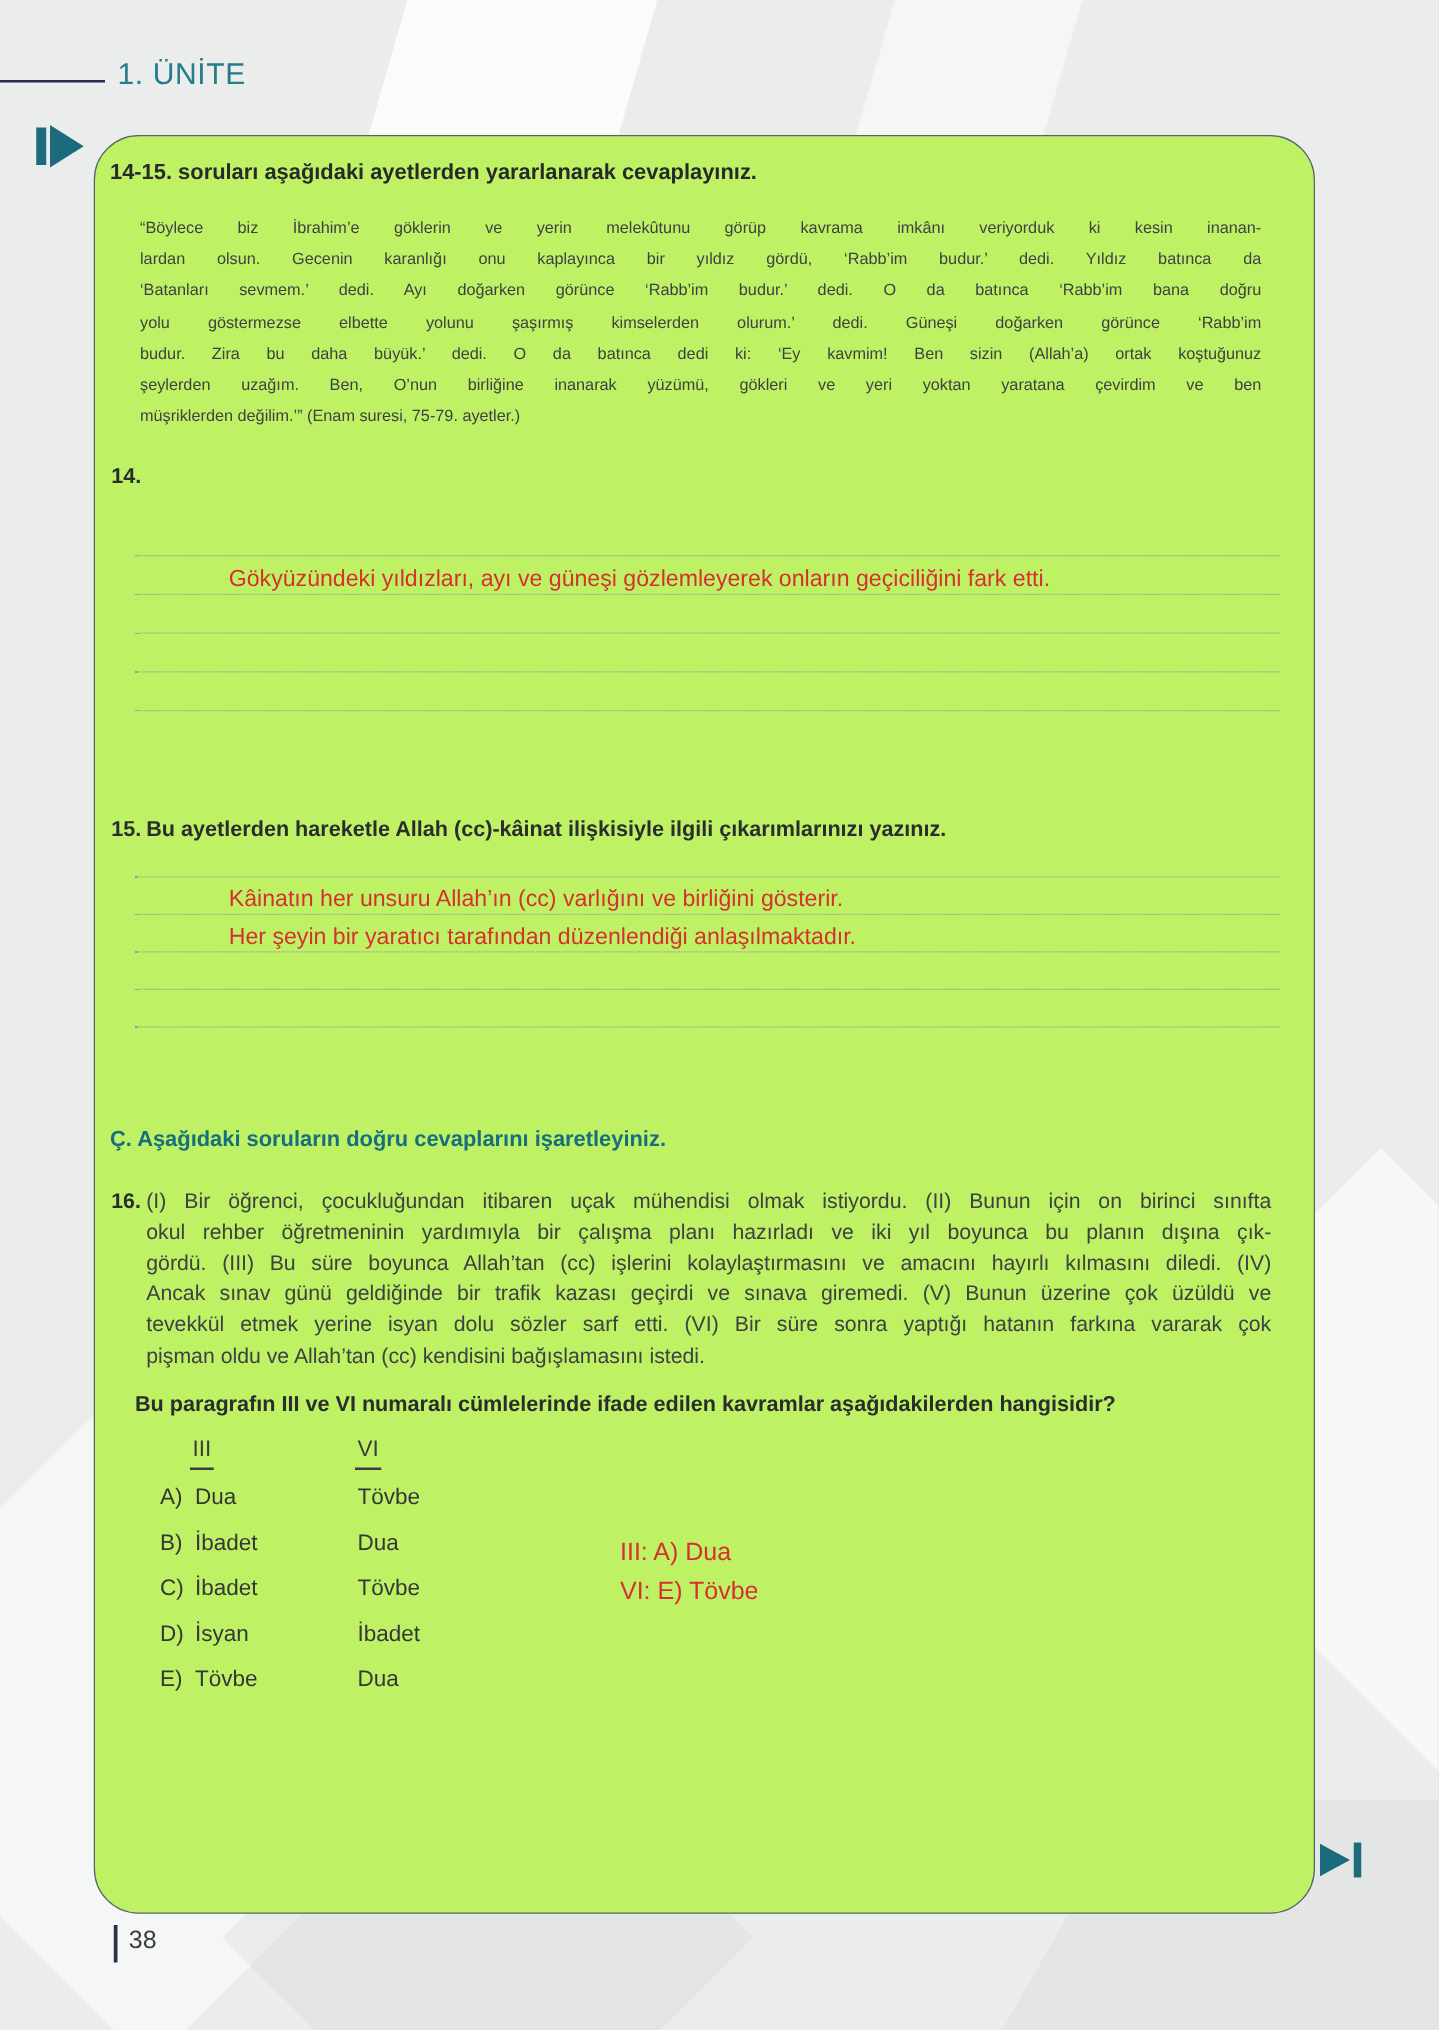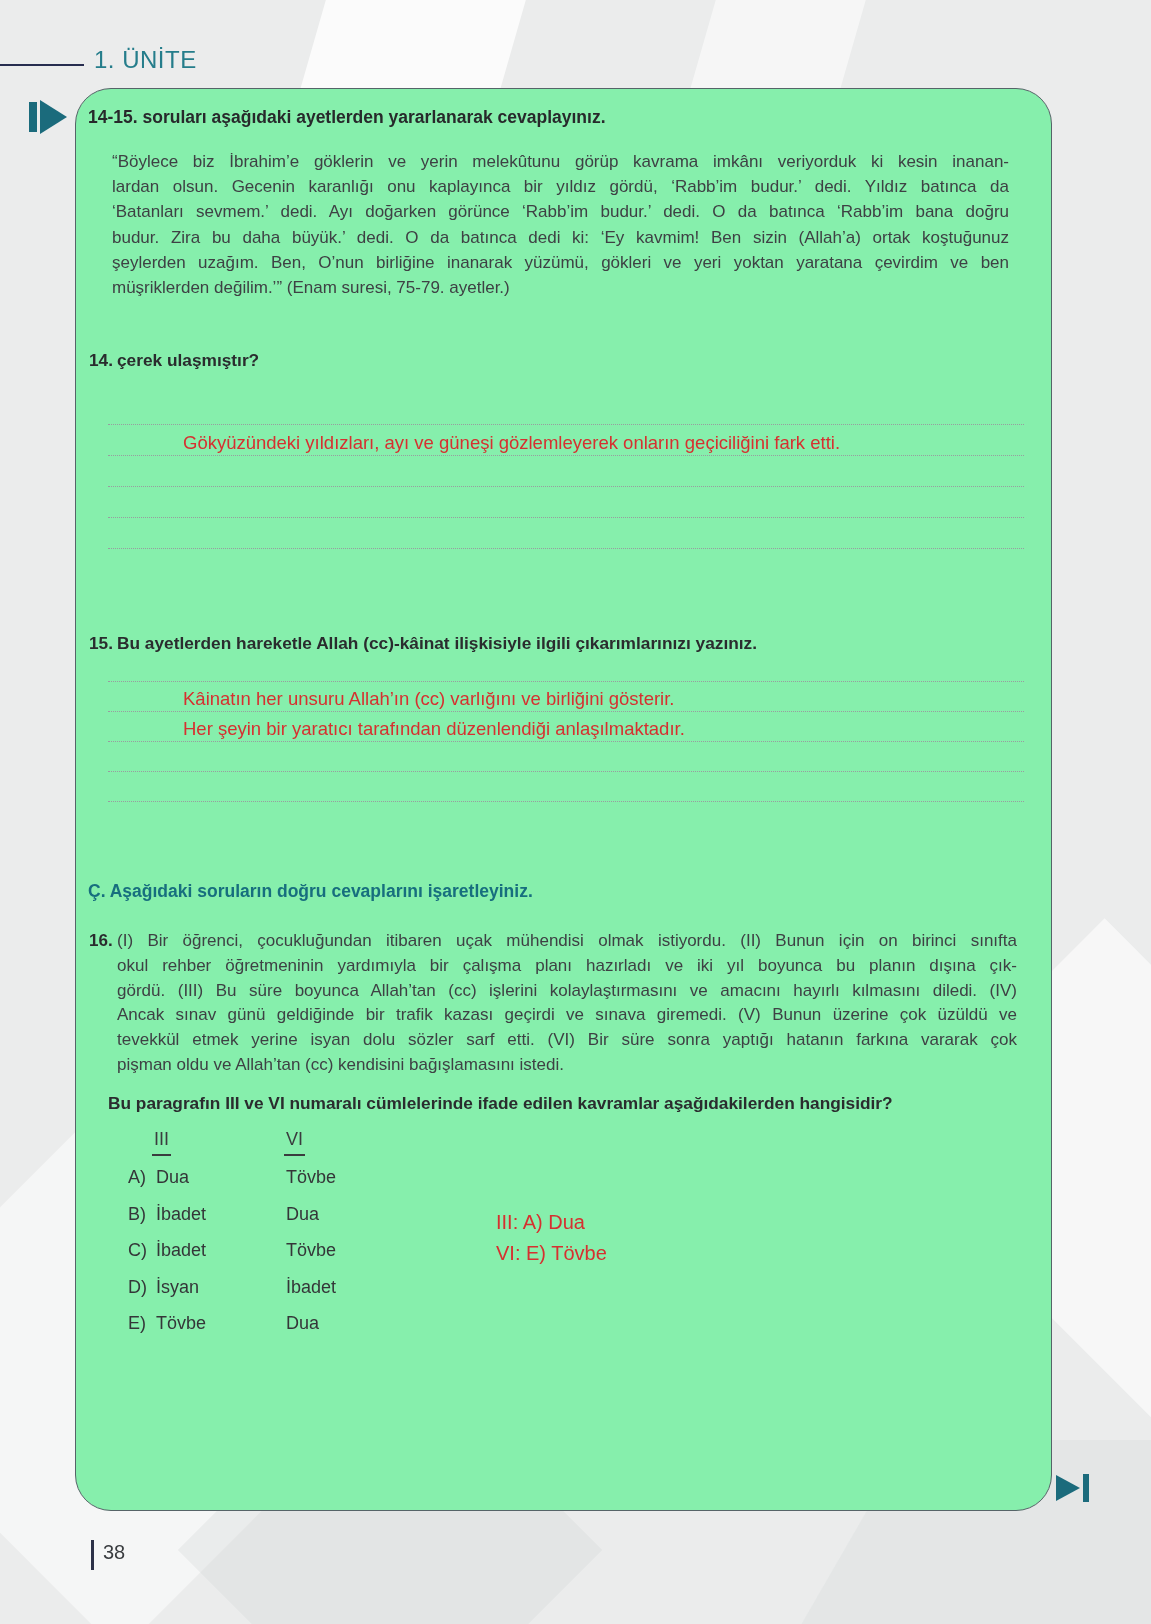--- a/index.html
+++ b/index.html
@@ -15,32 +15,32 @@
   .d2{left:700px;top:-30px;width:150px;height:170px;transform:skewX(-16deg);background:rgba(255,255,255,.55);}
   .d3{left:-80px;top:1170px;width:400px;height:400px;transform:rotate(45deg);background:rgba(255,255,255,.5);}
   .d4{left:240px;top:1400px;width:300px;height:300px;transform:rotate(45deg);background:rgba(208,211,212,.30);}
   .d5{left:930px;top:1020px;width:420px;height:320px;transform:rotate(45deg);background:rgba(255,255,255,.6);}
   .d6{left:850px;top:1440px;width:400px;height:200px;transform:skewX(-30deg);background:rgba(222,225,225,.55);}
 
   .unit-line{position:absolute;left:0;top:64px;width:84px;height:2px;background:#272d4f;z-index:3;}
   .unit-title{position:absolute;left:94px;top:46px;font-size:24px;letter-spacing:.5px;color:#257d8b;z-index:3;}
 
   .card{
-    position:absolute;left:75px;top:88px;width:975px;height:1421px;
-    background:#86efac;border:1.5px solid #566468;border-radius:36px;z-index:2;
+    position:absolute;left:75px;top:108px;width:975px;height:1421px;
+    background:#bef264;border:1.5px solid #566468;border-radius:36px;z-index:2;
   }
   .card > div{position:absolute;}
 
   .instruction{left:12px;top:18px;font-weight:bold;font-size:17.5px;color:#27292b;}
 
   .tline{white-space:normal;}
   .just .tline{text-align:justify;text-align-last:justify;}
   .just .tline:last-child{text-align-last:left;}
 
-  .quote{left:36px;top:60px;width:897px;font-size:17px;line-height:25.2px;color:#3e4144;}
+  .quote{left:36px;top:60px;width:897px;font-size:13px;line-height:25.2px;color:#3e4144;}
 
   .q-row{display:flex;}
   .q-num{flex:0 0 28px;font-weight:bold;color:#2a2c2e;}
   .q-bold{font-weight:bold;color:#2a2c2e;}
 
   .q14{left:13px;top:256px;width:925px;font-size:17.3px;line-height:30px;}
   .q14 .q-text{flex:1;}
 
   .lines{z-index:2;}
   .lines14{left:32px;top:305px;width:916px;text-decoration:underline;}
@@ -108,29 +108,29 @@
   </div>
 
   <div class="card">
 
     <div class="instruction">14-15. soruları aşağıdaki ayetlerden yararlanarak cevaplayınız.</div>
 
     <div class="quote just">
         <div class="tline">“Böylece biz İbrahim’e göklerin ve yerin melekûtunu görüp kavrama imkânı veriyorduk ki kesin inanan-</div>
         <div class="tline">lardan olsun. Gecenin karanlığı onu kaplayınca bir yıldız gördü, ‘Rabb’im budur.’ dedi. Yıldız batınca da</div>
         <div class="tline">‘Batanları sevmem.’ dedi. Ayı doğarken görünce ‘Rabb’im budur.’ dedi. O da batınca ‘Rabb’im bana doğru</div>
+        <div class="tline">yolu göstermezse elbette yolunu şaşırmış kimselerden olurum.’ dedi. Güneşi doğarken görünce ‘Rabb’im</div>
         <div class="tline">budur. Zira bu daha büyük.’ dedi. O da batınca dedi ki: ‘Ey kavmim! Ben sizin (Allah’a) ortak koştuğunuz</div>
         <div class="tline">şeylerden uzağım. Ben, O’nun birliğine inanarak yüzümü, gökleri ve yeri yoktan yaratana çevirdim ve ben</div>
         <div class="tline">müşriklerden değilim.’” (Enam suresi, 75-79. ayetler.)</div>
       </div>
 
     <div class="q14 q-row">
       <div class="q-num">14.</div>
       <div class="q-text q-bold just">
-          <div class="tline">çerek ulaşmıştır?</div>
         </div>
     </div>
 
     <div class="lines lines14">
       <div class="wline"></div>
       <div class="wline">
         <span class="hand">Gökyüzündeki yıldızları, ayı ve güneşi gözlemleyerek onların geçiciliğini fark etti.</span>
       </div>
       <div class="wline"></div>
       <div class="wline"></div>

